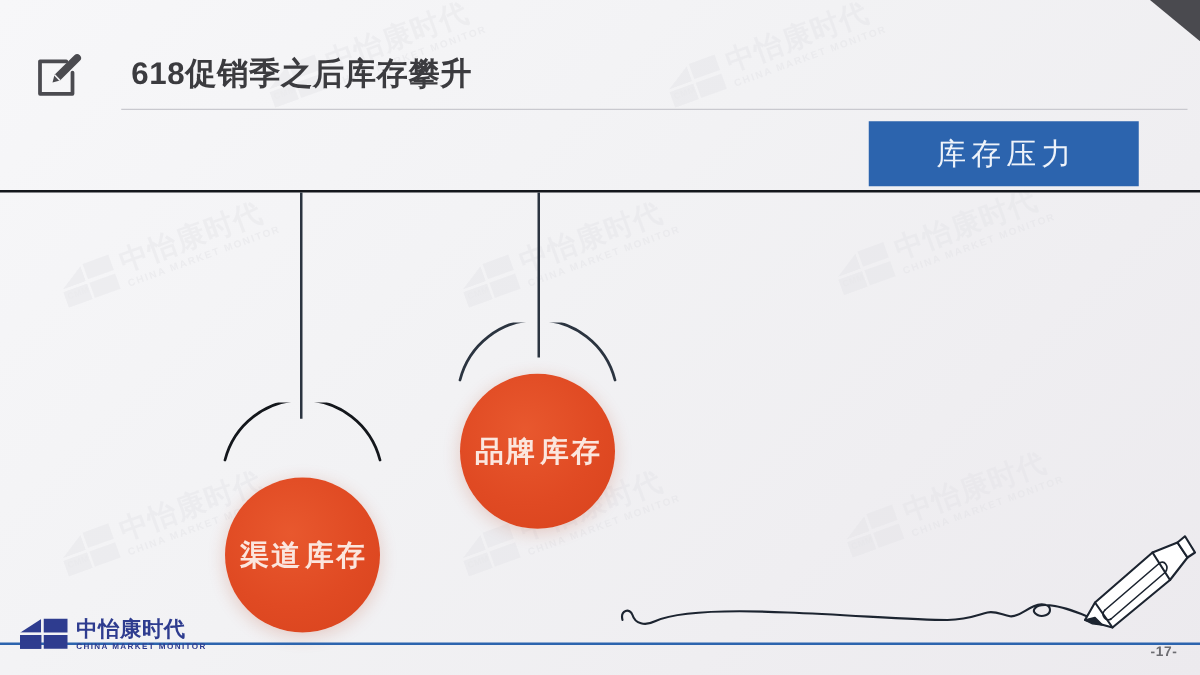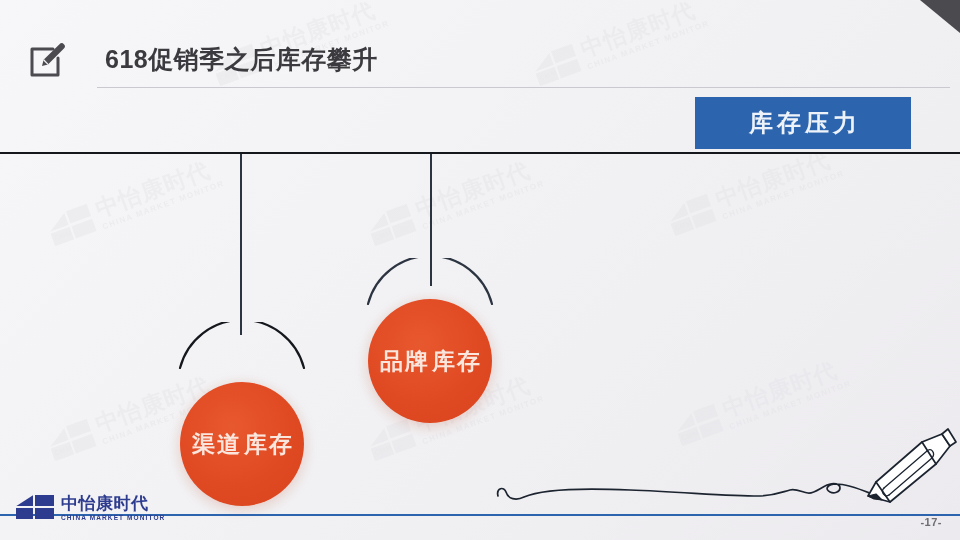--- a/index.html
+++ b/index.html
@@ -133,21 +133,21 @@
     width: 216px;
     height: 52px;
     background: #2c64ae;
     display: flex;
     align-items: center;
     justify-content: center;
   }
   .badge-label {
     color: #eef3fa;
     font-size: 24px;
-    font-weight: bold;
+    font-weight: normal;
     letter-spacing: 4px;
     text-indent: 4px;
   }
 
   
   .main-rule {
     position: absolute;
     left: 0;
     top: 152px;
     width: 960px;

